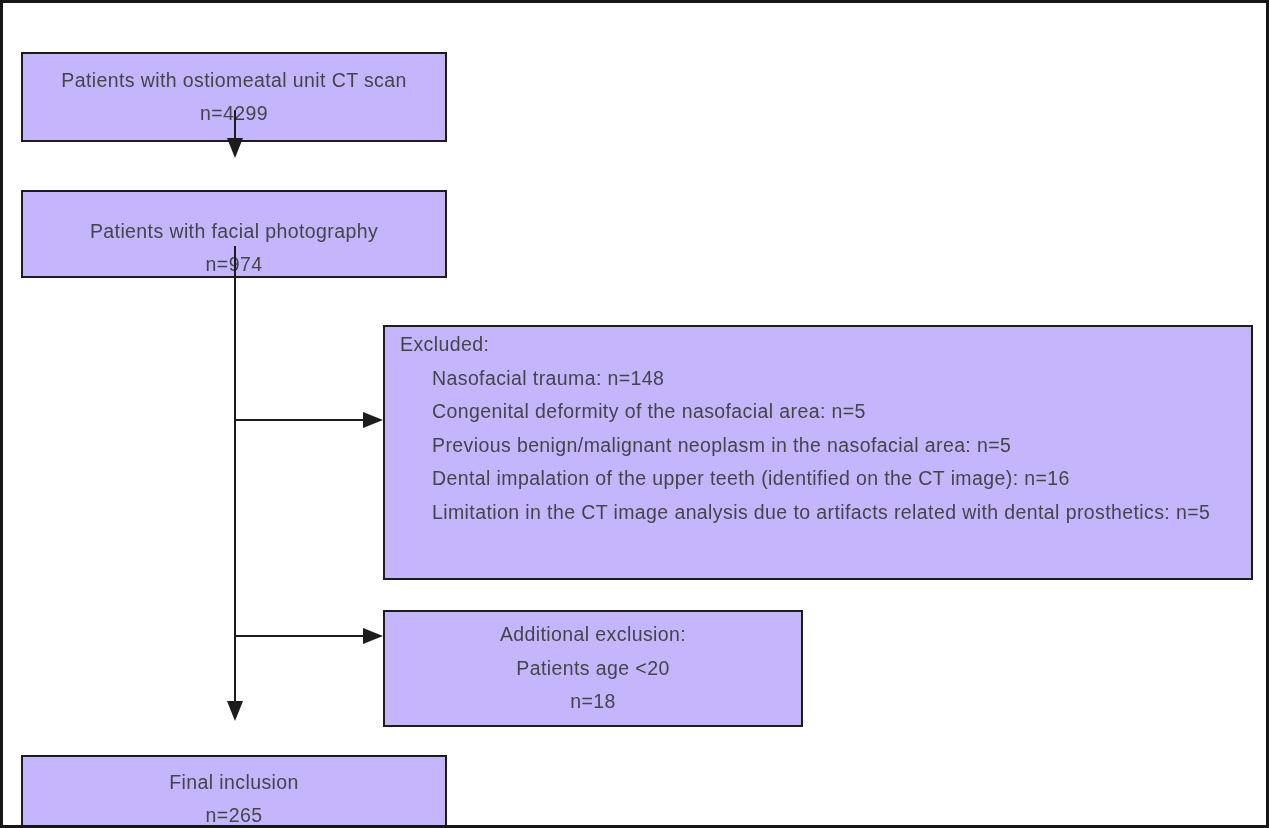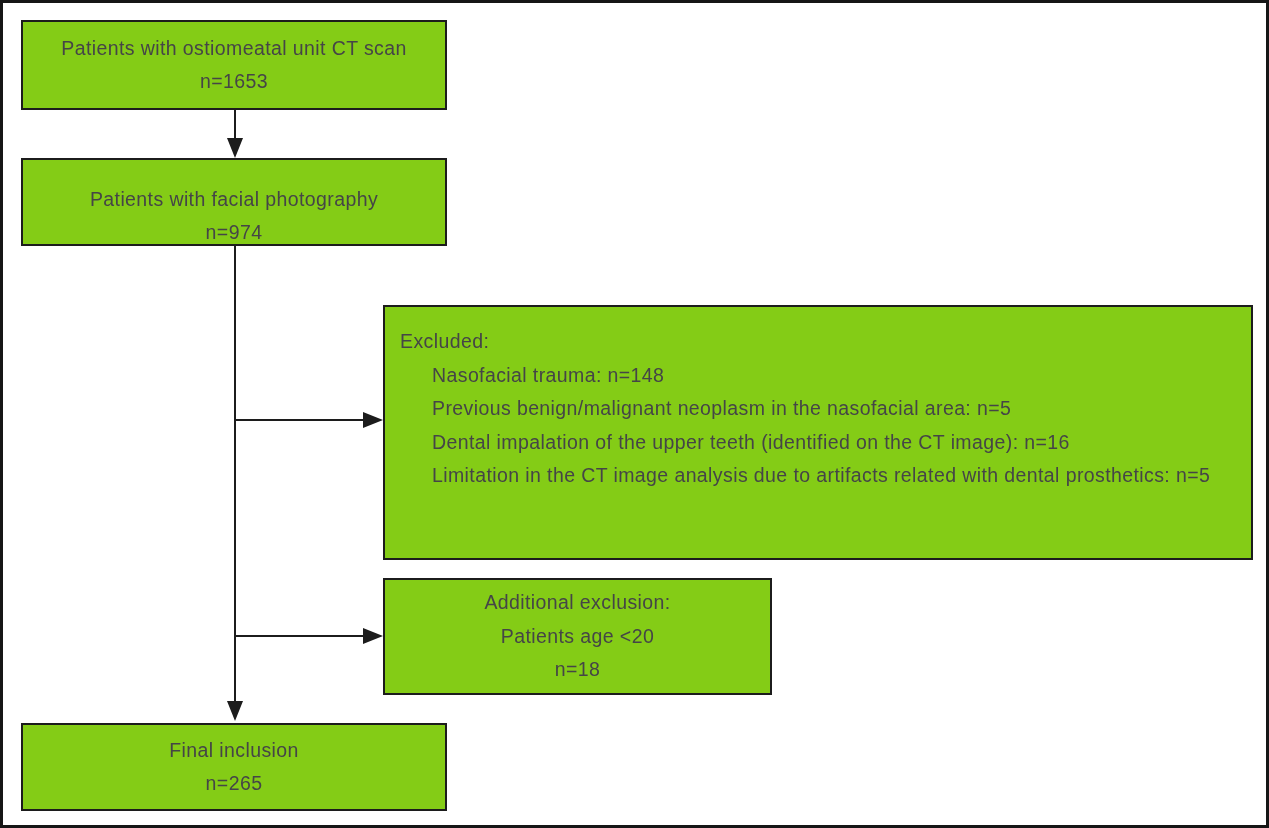--- a/index.html
+++ b/index.html
@@ -13,48 +13,49 @@
     width: 1269px;
     height: 828px;
     box-sizing: border-box;
     border: 3px solid #161616;
     background: #ffffff;
     overflow: hidden;
   }
   .box {
     position: absolute;
     box-sizing: border-box;
-    background: #84cc16;
+    background: #c4b5fd;
     border: 2px solid #1c1c1c;
     color: #454547;
     font-size: 19.5px;
     letter-spacing: 0.4px;
+    margin-top: 32px;
   }
   .box.centered {
     display: flex;
     flex-direction: column;
     align-items: center;
     justify-content: center;
     text-align: center;
     gap: 9px;
     line-height: 1.2;
   }
   
   #box-ct-scan        { left: 18px;  top: 17px;  width: 426px; height: 90px; }
   #box-facial-photo   { left: 18px;  top: 155px; width: 426px; height: 88px; justify-content: flex-end; }
   #box-final          { left: 18px;  top: 720px; width: 426px; height: 88px; }
   
   #box-excluded {
-    left: 380px; top: 302px; width: 870px; height: 255px;
-    padding: 18px 0 0 15px;
+    left: 380px; top: 290px; width: 870px; height: 255px;
+    padding: 1px 0 0 15px;
     line-height: 33.5px;
   }
   #box-excluded .excl-item { margin-left: 32px; }
   #box-additional {
-    left: 380px; top: 575px; width: 389px; height: 117px;
+    left: 380px; top: 575px; width: 420px; height: 117px;
     gap: 10px;
     text-align: center;
   }
   
   .vline, .hline {
     position: absolute;
     background: #1c1c1c;
   }
   .vline { width: 2px; }
   .hline { height: 2px; }
@@ -82,40 +83,41 @@
   #head-excluded   { left: 360px; top: 409px; }
   #head-additional { left: 360px; top: 625px; }
 </style>
 </head>
 <body>
 
 <div id="canvas">
 
   <div class="box centered" id="box-ct-scan">
     <div>Patients with ostiomeatal unit CT scan</div>
-    <div>n=1653</div>
+    <div>n=4299</div>
   </div>
 
   <div class="vline" id="line-box1-box2"></div>
   <div class="arrowhead-down" id="head-box2"></div>
 
   <div class="box centered" id="box-facial-photo">
     <div>Patients with facial photography</div>
     <div>n=974</div>
   </div>
 
   <div class="vline" id="line-main-vertical"></div>
   <div class="arrowhead-down" id="head-final"></div>
 
   <div class="hline" id="line-to-excluded"></div>
   <div class="arrowhead-right" id="head-excluded"></div>
 
   <div class="box" id="box-excluded">
     <div>Excluded:</div>
     <div class="excl-item">Nasofacial trauma: n=148</div>
+    <div class="excl-item">Congenital deformity of the nasofacial area: n=5</div>
     <div class="excl-item">Previous benign/malignant neoplasm in the nasofacial area: n=5</div>
     <div class="excl-item">Dental impalation of the upper teeth (identified on the CT image): n=16</div>
     <div class="excl-item">Limitation in the CT image analysis due to artifacts related with dental prosthetics: n=5</div>
   </div>
 
   <div class="hline" id="line-to-additional"></div>
   <div class="arrowhead-right" id="head-additional"></div>
 
   <div class="box centered" id="box-additional">
     <div>Additional exclusion:</div>

